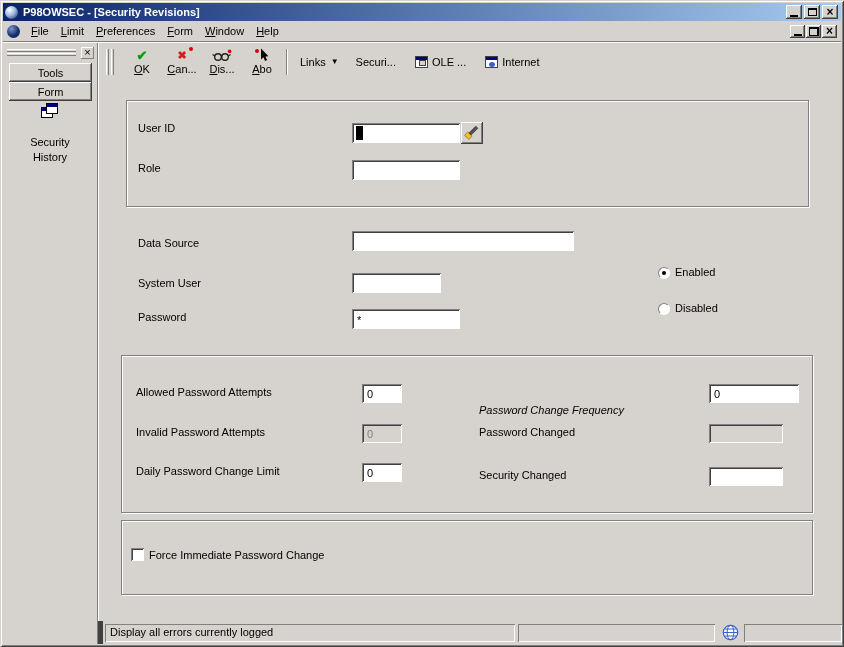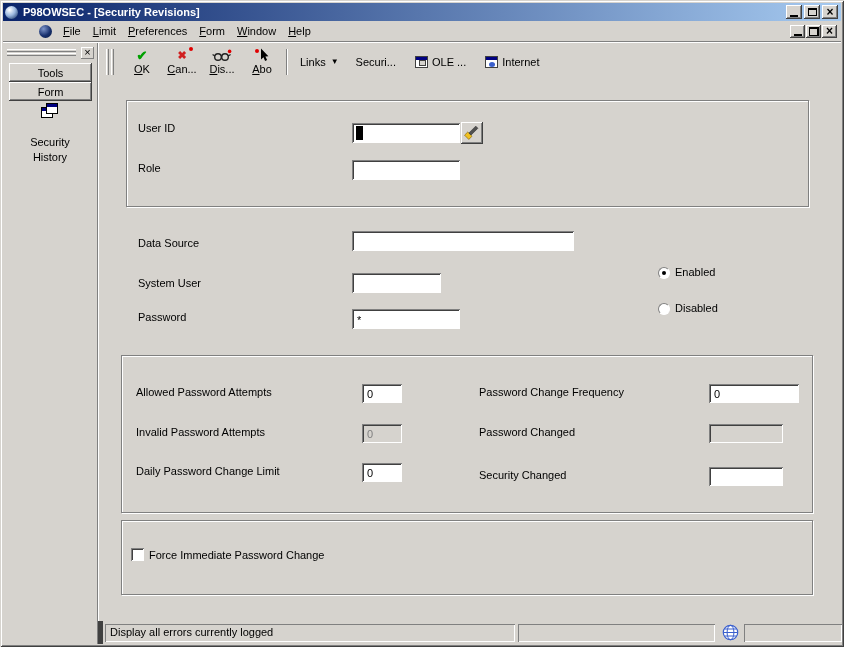--- a/index.html
+++ b/index.html
@@ -20,21 +20,21 @@
     box-shadow: inset -1px -1px 0 #404040, inset 1px 1px 0 #ffffff, inset -2px -2px 0 #808080;
     display:flex; align-items:center; justify-content:center; padding:0; }
   .glyph-min { width:8px; height:2px; background:#000; margin-top:7px; }
   .glyph-max { width:9px; height:8px; border:1px solid #000; border-top-width:2px; }
   .glyph-close { font-size:12px; font-weight:bold; line-height:10px; margin-top:-1px; }
   .glyph-restore { position:relative; width:10px; height:9px; }
   .glyph-restore::before { content:""; position:absolute; right:0; top:0; width:7px; height:6px; border:1px solid #000; border-top-width:2px; }
   .glyph-restore::after  { content:""; position:absolute; left:0; bottom:0; width:7px; height:6px; border:1px solid #000; border-top-width:2px; background:#d6d3ce; }
 
   
-  .menubar { position:absolute; left:3px; top:21px; width:838px; height:20px; display:flex; align-items:center;padding-left:32px; }
+  .menubar { position:absolute; left:3px; top:21px; width:838px; height:20px; display:flex; align-items:center; }
   .child-icon { width:13px; height:13px; border-radius:50%; margin:0 5px 0 4px;
     background:radial-gradient(circle at 35% 30%, #7d94c9, #17306e 55%, #0a1a40); }
   .menu-item { display:inline-block; padding:3px 6px; }
   .accel { display:inline-block; }
   .accel::first-letter { text-decoration:underline; }
   .mdi-buttons { margin-left:auto; display:flex; gap:1px; padding-right:4px; }
   .mdi-btn { width:15px; height:13px; }
   .menubar-divider { position:absolute; left:3px; top:41px; width:838px; height:2px;
     border-top:1px solid #808080; border-bottom:1px solid #ffffff; }
 
@@ -251,21 +251,21 @@
     <span class="radio" style="left:559px; top:223px;" data-selected="false"></span>
     <span class="flabel" style="left:576px; top:222px;">Disabled</span>
 
     <div class="groupbox" style="left:22px; top:275px; width:692px; height:158px;"></div>
     <span class="flabel" style="left:37px; top:306px;">Allowed Password Attempts</span>
     <input class="tinput small" style="left: 263px; top: 304px; width: 40px;" value="0" data-disabled="false">
     <span class="flabel" style="left:37px; top:346px;">Invalid Password Attempts</span>
     <input class="tinput small" style="left: 263px; top: 344px; width: 40px;" value="0" data-disabled="true">
     <span class="flabel" style="left:37px; top:385px;">Daily Password Change Limit</span>
     <input class="tinput small" style="left: 263px; top: 383px; width: 40px;" value="0" data-disabled="false">
-    <span class="flabel" style="left:380px; top:306px;">Password Change Frequency</span>
+    <span class="flabel" style="left:380px; top:324px;font-style:italic;">Password Change Frequency</span>
     <input class="tinput small" style="left: 610px; top: 304px; width: 90px;" value="0" data-disabled="false">
     <span class="flabel" style="left:380px; top:346px;">Password Changed</span>
     <input class="tinput small" style="left: 610px; top: 344px; width: 74px;" value="" data-disabled="true">
     <span class="flabel" style="left:380px; top:389px;">Security Changed</span>
     <input class="tinput small" style="left: 610px; top: 387px; width: 74px;" value="" data-disabled="false">
 
     <div class="groupbox" style="left:22px; top:440px; width:692px; height:75px;"></div>
     <span class="checkbox" style="left:32px; top:468px;" data-checked="false"></span>
     <span class="flabel" style="left:50px; top:469px;">Force Immediate Password Change</span>
 

